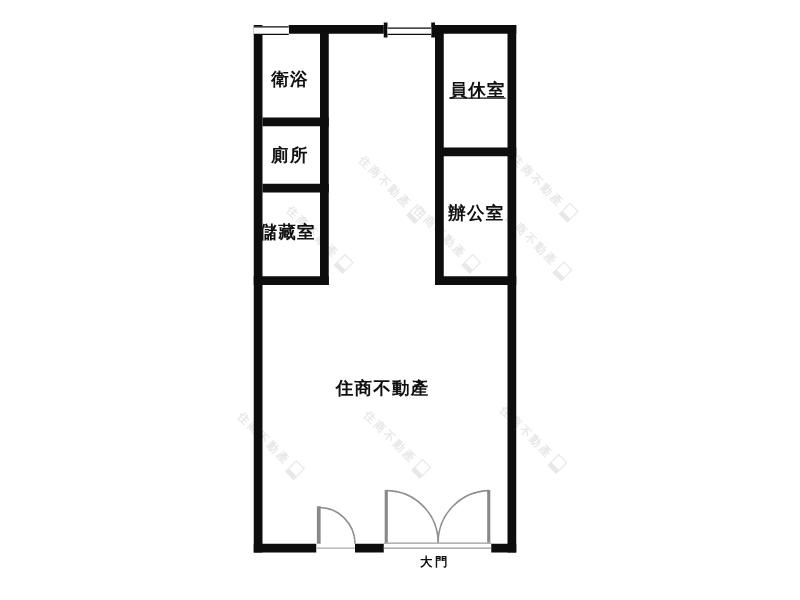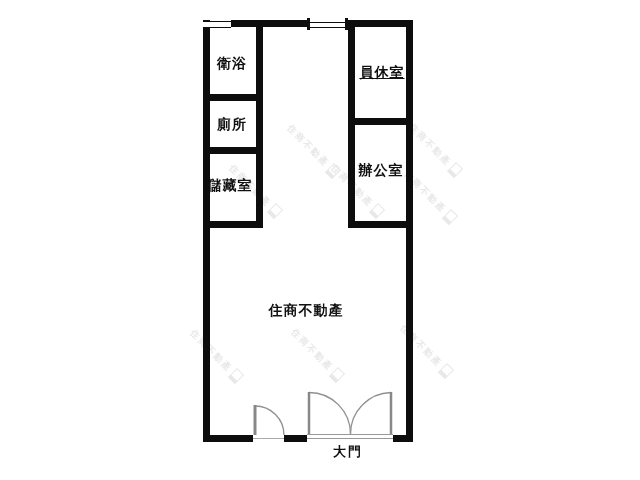--- a/index.html
+++ b/index.html
@@ -12,21 +12,21 @@
   
   .win{position:absolute;border-top:1.5px solid #0d0d0d;border-bottom:1.5px solid #0d0d0d;background:#fff;}
   .cap{position:absolute;background:#0d0d0d;}
   
   .room-label{
     position:absolute;transform:translateX(-50%);
     font-size:14px;font-weight:bold;color:#111;white-space:nowrap;letter-spacing:1px;
   }
   .entrance-label{
     position:absolute;transform:translateX(-50%);
-    font-size:13px;font-weight:bold;color:#111;white-space:nowrap;letter-spacing:2px;
+    font-size:10px;font-weight:bold;color:#111;white-space:nowrap;letter-spacing:2px;
   }
   
   .wm{position:absolute;display:flex;align-items:flex-start;}
   .wm-logo{
     width:24px;height:22px;border:2px solid #b4b4b4;border-radius:2px;
     display:flex;flex-direction:column;align-items:center;justify-content:space-between;
     background:#fff;overflow:hidden;
   }
   .wm-logo-top{font-size:10px;font-weight:bold;color:#b4b4b4;line-height:12px;white-space:nowrap;}
   .wm-logo-bot{font-size:6px;font-weight:bold;color:#ffffff;background:#b4b4b4;width:100%;text-align:center;line-height:9px;white-space:nowrap;}

